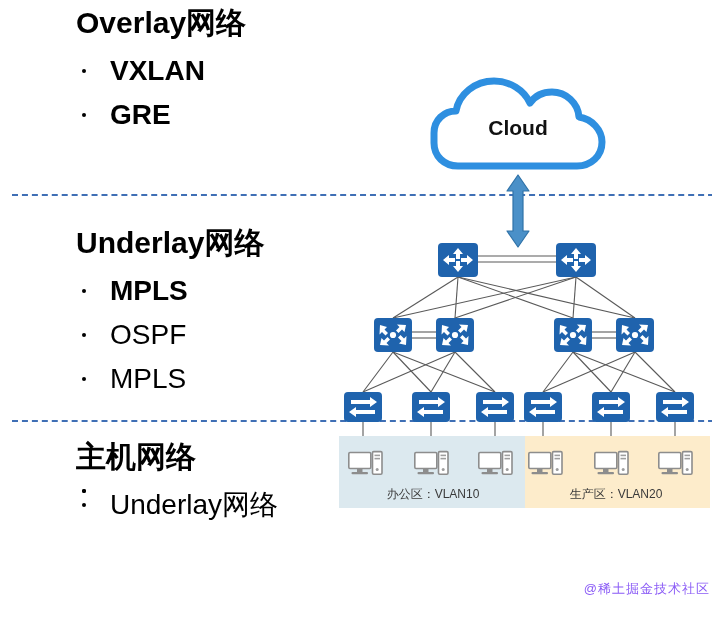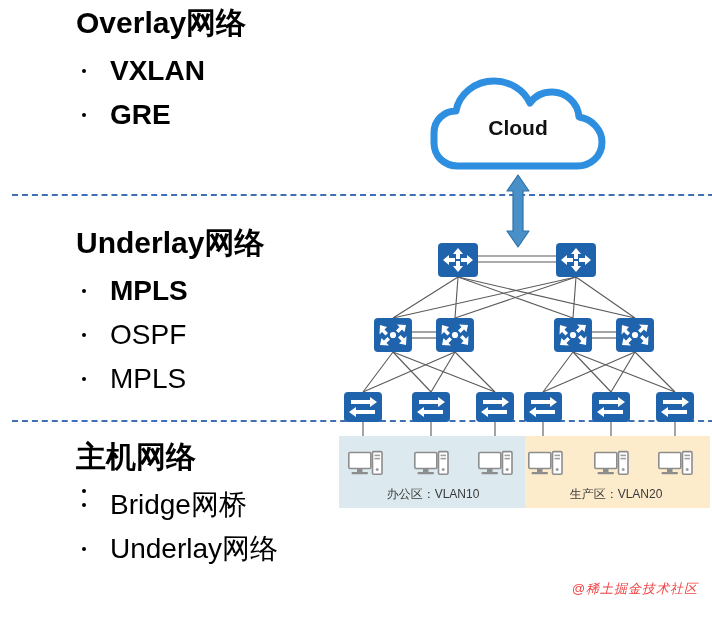--- a/index.html
+++ b/index.html
@@ -89,28 +89,27 @@
     width: 394px;
     height: 490px;
     z-index: 6;
     text-align: right;
   }
   #diagram svg { display: block; }
 
   
   #watermark {
     position: absolute;
-    right: 26px;
+    right: 14px;
     bottom: 22px;
     font-size: 13px;
-    color: #ef4444;
+    color: #8b5cf6;
     letter-spacing: 1px;
     z-index: 7;
     white-space: nowrap;
-    font-style: italic;
   }
 </style>
 </head>
 <body>
 
 <div class="stage">
 
   <div class="divider" id="divider-1"></div>
   <div class="divider" id="divider-2"></div>
 
@@ -147,21 +146,20 @@
   </div>
 
   <div class="text-block" id="block-host">
     <div class="block-title">主机网络</div>
     <ul class="bullet-list">
       <li class="bullet-item bold">
         <span class="dot"></span>
       </li>
       <li class="bullet-item">
         <span class="dot"></span>
-        <span>Bridge网桥</span>
       </li>
       <li class="bullet-item">
         <span class="dot"></span>
         <span>Underlay网络</span>
       </li>
     </ul>
   </div>
 
   <div id="diagram">
     <svg width="394" height="490" viewBox="0 0 394 490" xmlns="http://www.w3.org/2000/svg">

